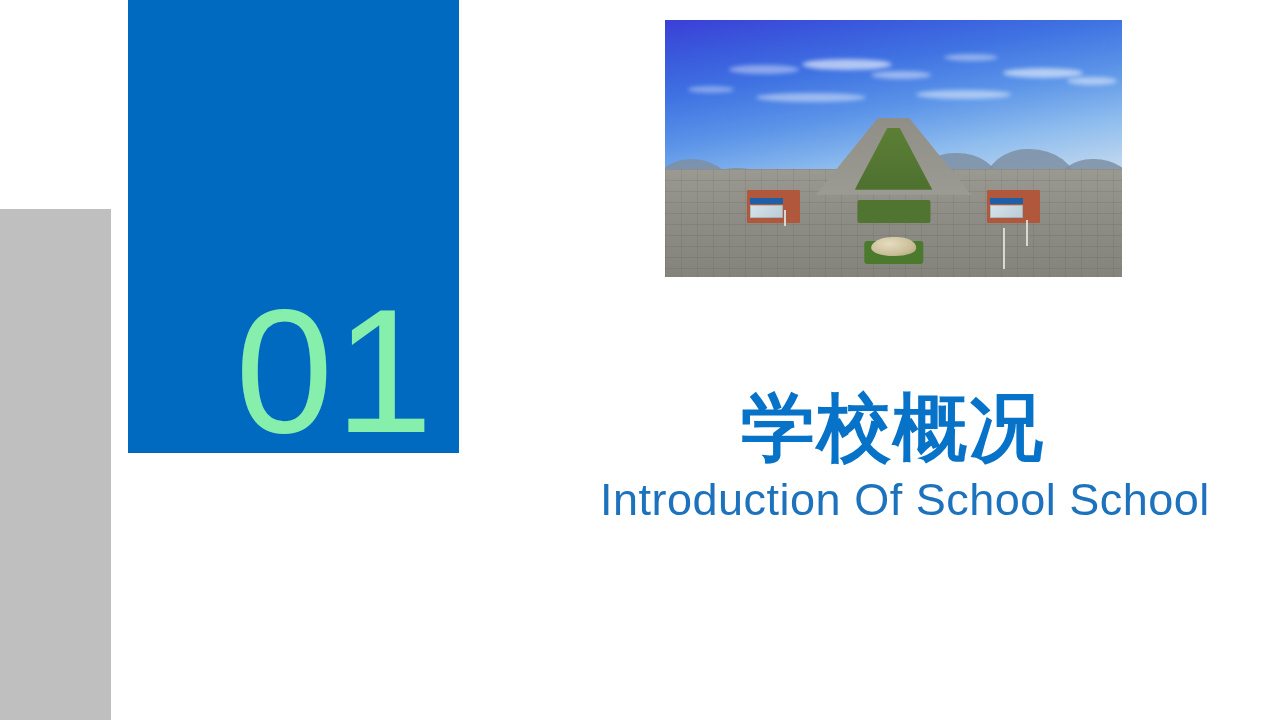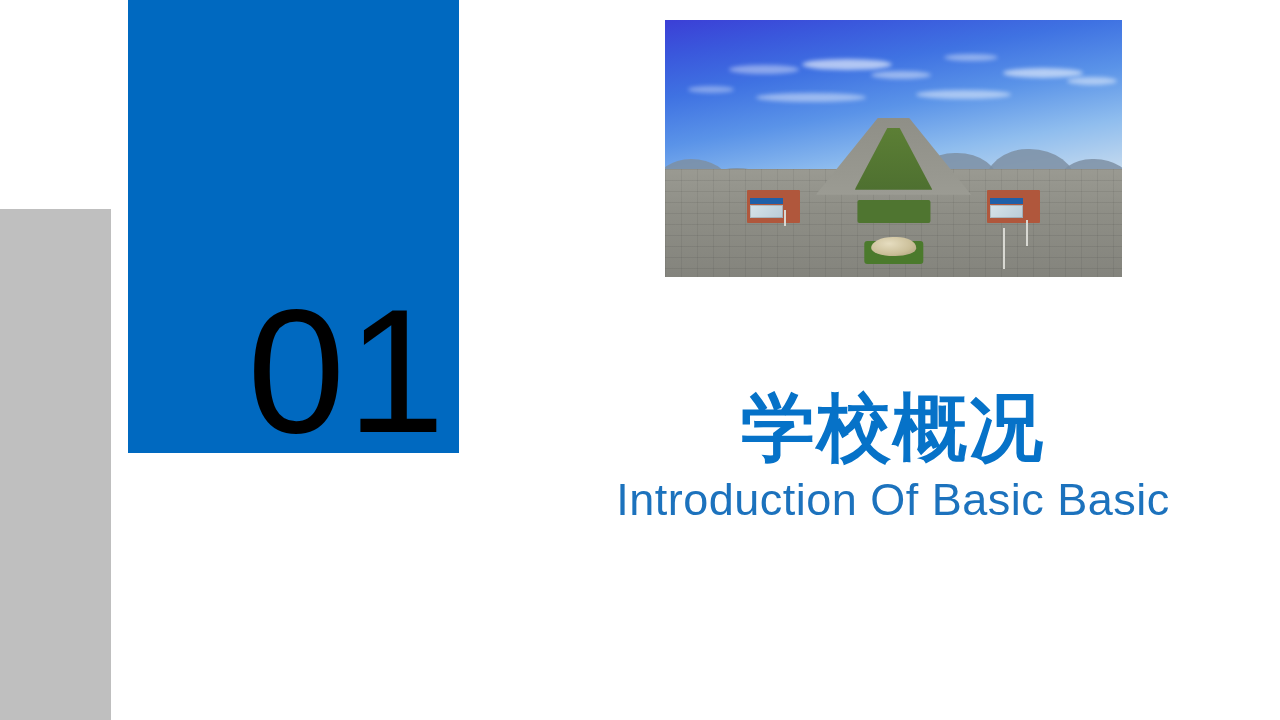--- a/index.html
+++ b/index.html
@@ -34,23 +34,23 @@
     position: absolute;
     left: 128px;
     top: 0px;
     width: 331px;
     height: 453px;
     background: #0069c0;
   }
 
   .section-number {
     position: absolute;
-    right: 12px;
+    right: 24px;
     bottom: -6px;
-    color: #000000;
+    color: #86efac;
     font-size: 176px;
     line-height: 1;
     font-weight: 400;
     letter-spacing: 2px;
     font-family: "Liberation Sans", "DejaVu Sans", sans-serif;
     white-space: nowrap;
   }
 
   
   .photo-frame {
@@ -399,16 +399,16 @@
 
       <div class="pole p1"></div>
       <div class="pole p2"></div>
       <div class="pole p3"></div>
 
     </div>
   </div>
 
   <div class="title-block">
     <h1 class="title-cn">学校概况</h1>
-    <div class="title-en">Introduction Of Basic Basic</div>
+    <div class="title-en">Introduction Of School School</div>
   </div>
 
 </div>
 
 </body></html>

